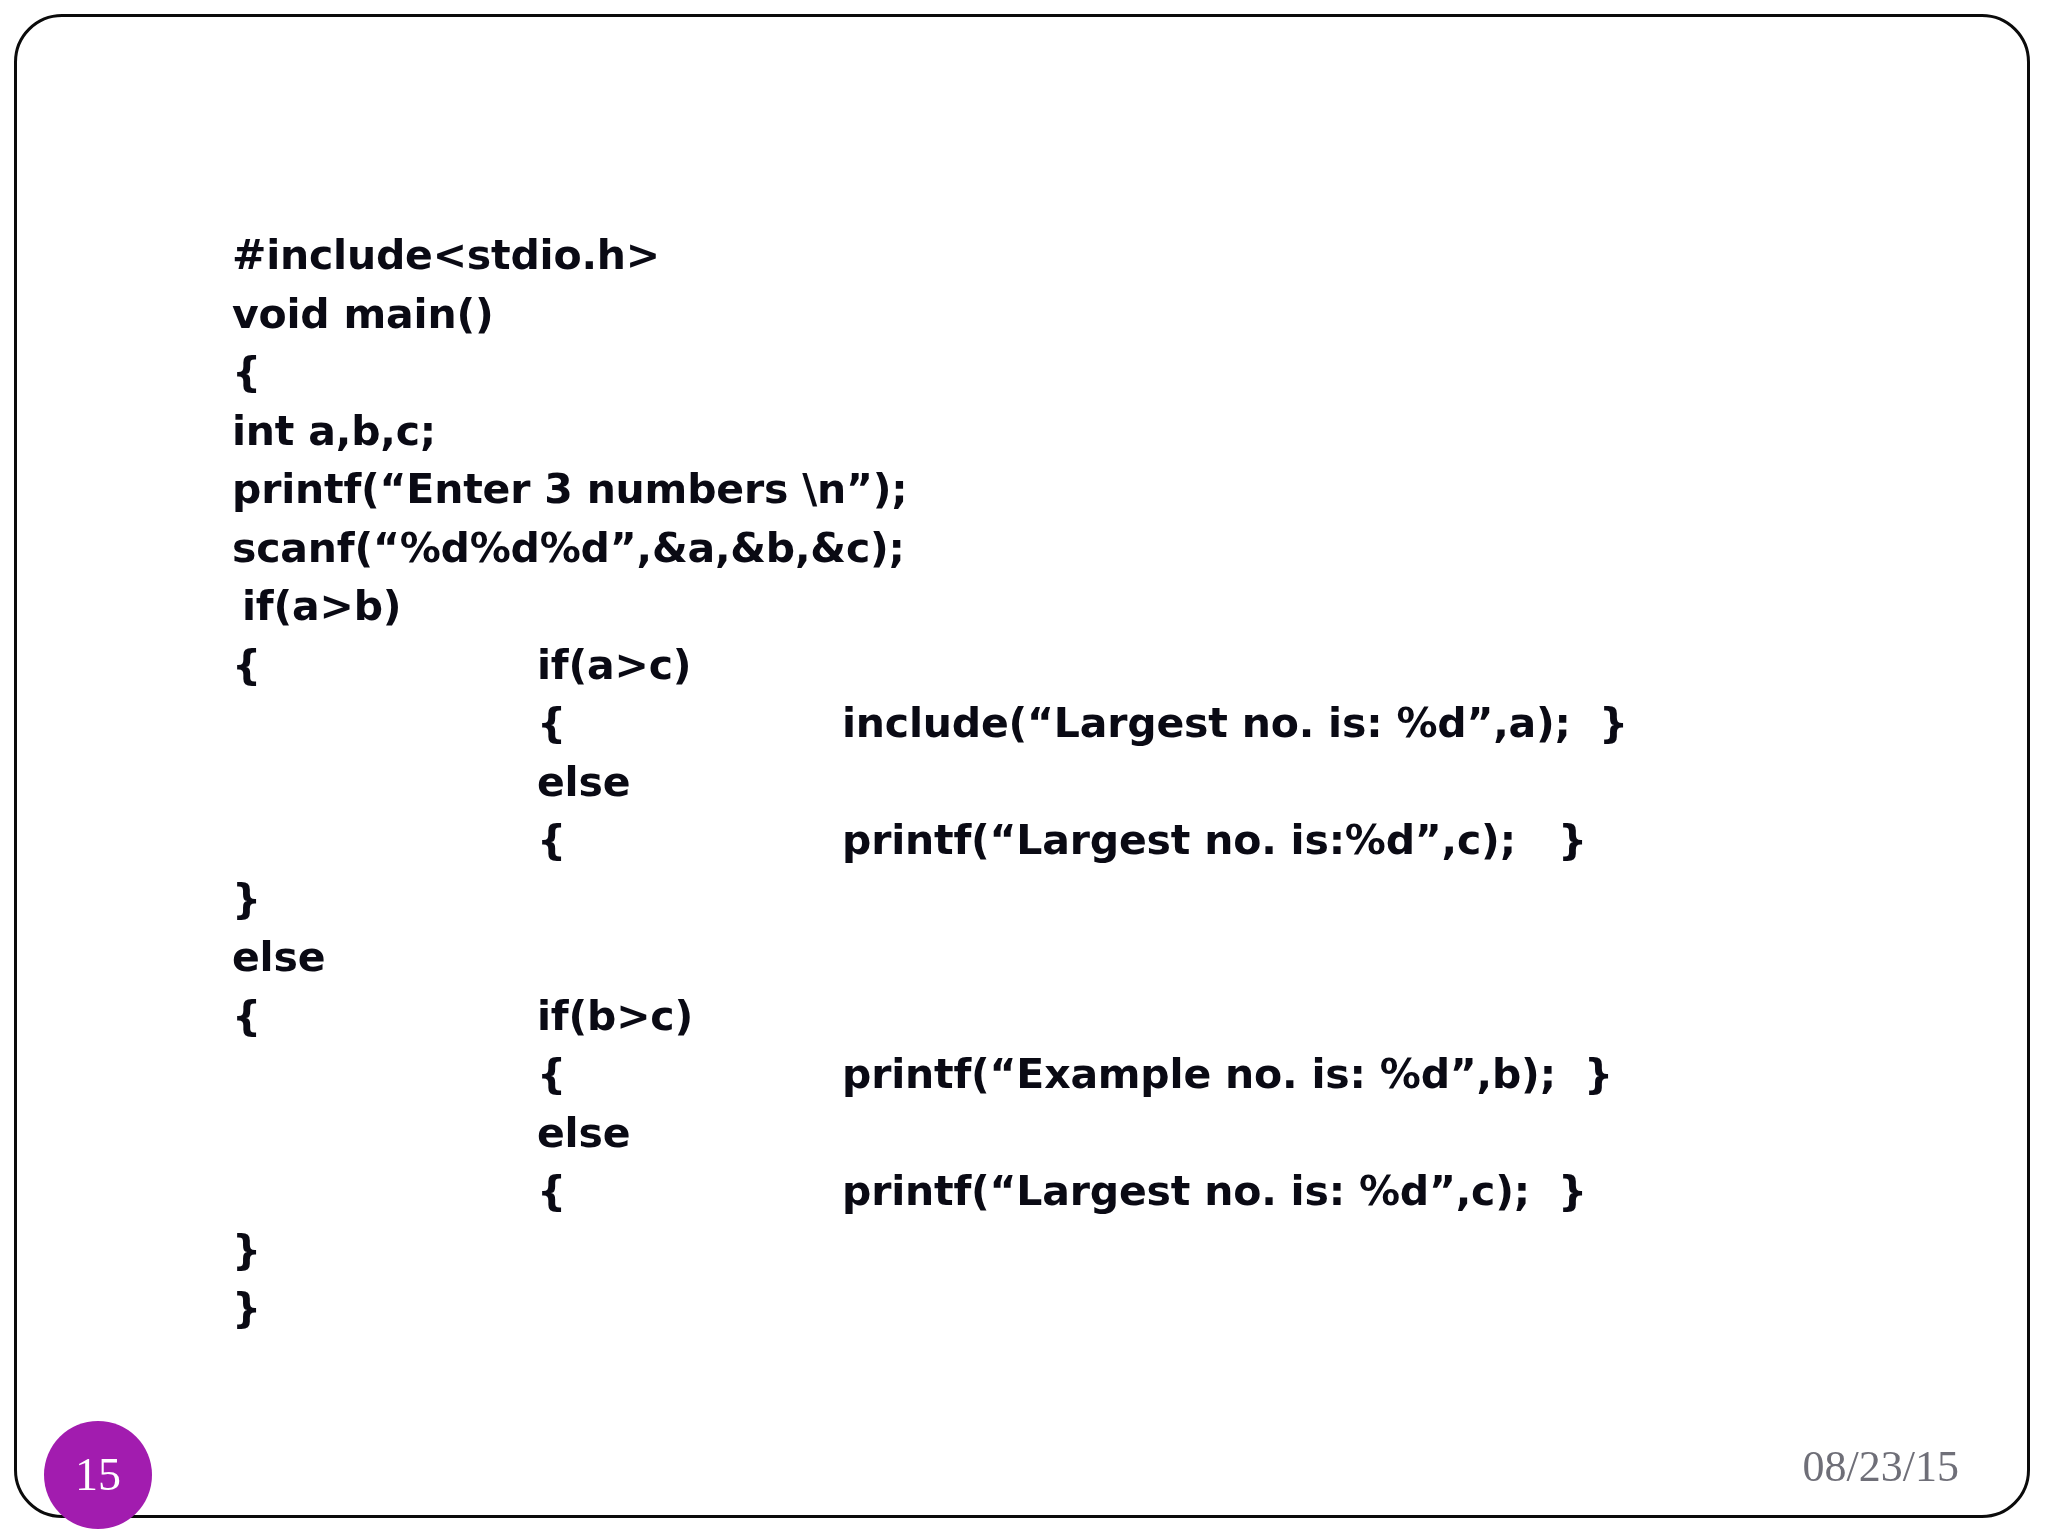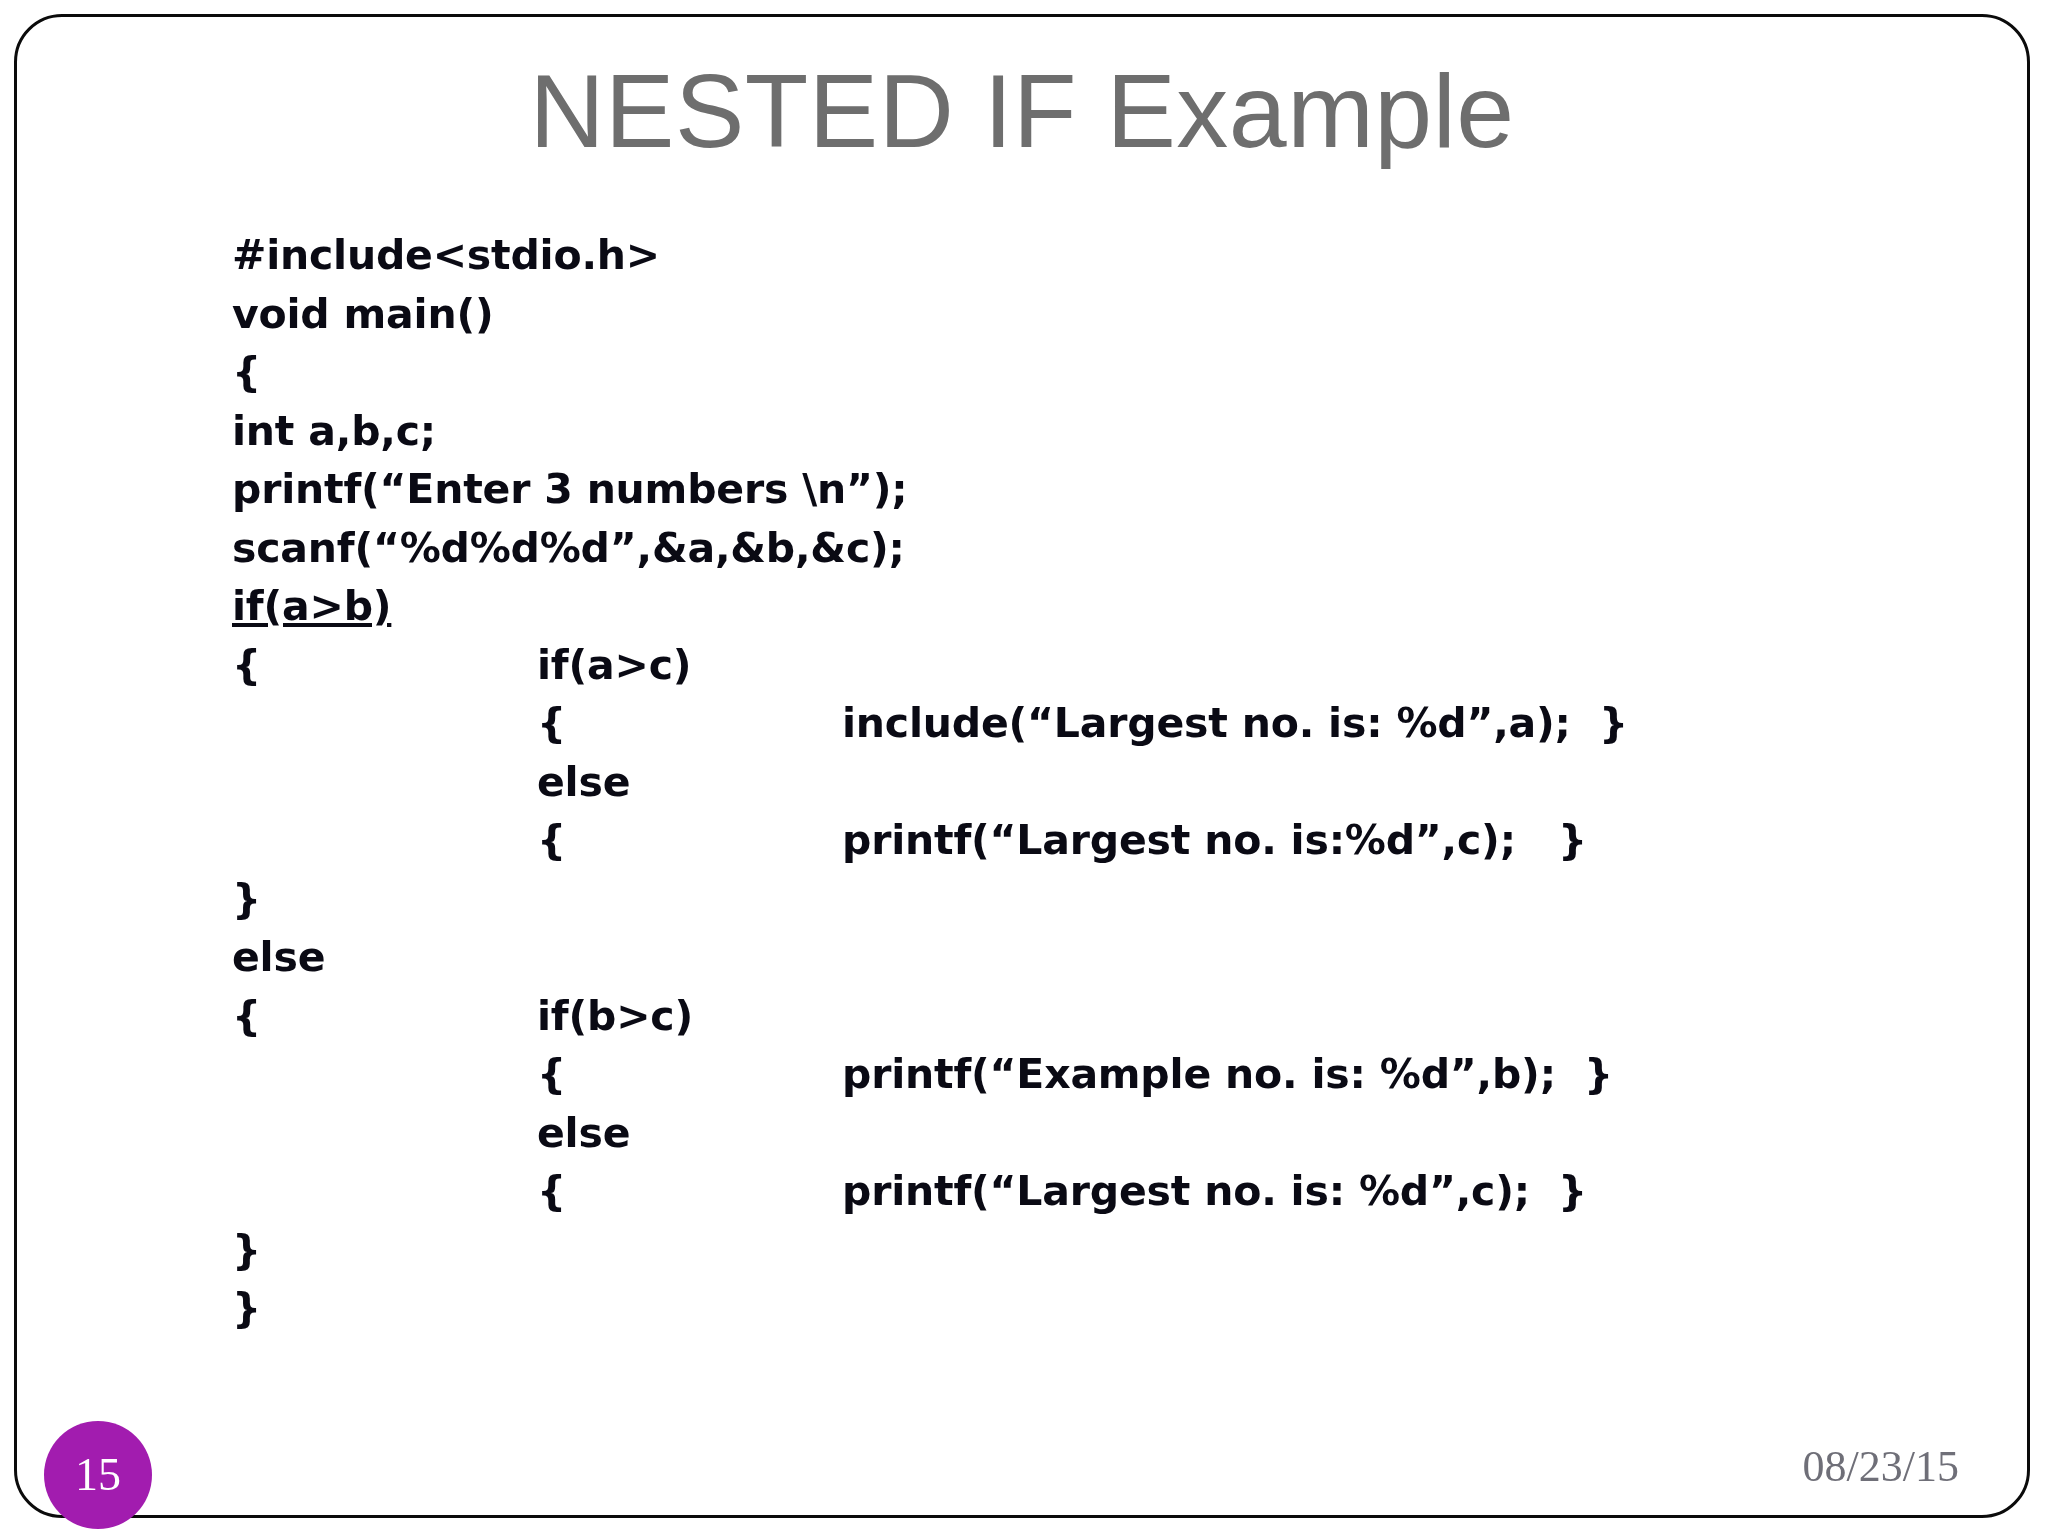--- a/index.html
+++ b/index.html
@@ -89,30 +89,29 @@
     font-size: 44px;
     color: #6f6f78;
     white-space: nowrap;
   }
 </style>
 </head>
 <body>
 
 <div class="slide" style="border-color: rgb(11, 11, 11); background: rgb(255, 255, 255);">
 
-  <div class="slide-title" style="color: rgb(110, 110, 110);">NESTED IF Example</div>
 
   <div class="code-block">
       <div class="code-line" style="color: rgb(10, 10, 20);"><span class="seg" style="margin-left: 0px;">#include&lt;stdio.h&gt;</span></div>
       <div class="code-line" style="color: rgb(10, 10, 20);"><span class="seg" style="margin-left: 0px;">void main()</span></div>
       <div class="code-line" style="color: rgb(10, 10, 20);"><span class="seg" style="margin-left: 0px;">{</span></div>
       <div class="code-line" style="color: rgb(10, 10, 20);"><span class="seg" style="margin-left: 0px;">int a,b,c;</span></div>
       <div class="code-line" style="color: rgb(10, 10, 20);"><span class="seg" style="margin-left: 0px;">printf(“Enter 3 numbers \n”);</span></div>
       <div class="code-line" style="color: rgb(10, 10, 20);"><span class="seg" style="margin-left: 0px;">scanf(“%d%d%d”,&amp;a,&amp;b,&amp;c);</span></div>
-      <div class="code-line" style="color: rgb(10, 10, 20);"><span class="seg" style="margin-left: 0px; text-decoration: underline;">if(a&gt;b)</span></div>
+      <div class="code-line" style="color: rgb(10, 10, 20);"><span class="seg" style="margin-left: 10px;">if(a&gt;b)</span></div>
       <div class="code-line" style="color: rgb(10, 10, 20);"><span class="seg" style="margin-left: 0px; width: 305px;">{</span><span class="seg">if(a&gt;c)</span></div>
       <div class="code-line" style="color: rgb(10, 10, 20);"><span class="seg" style="margin-left: 305px; width: 305px;">{</span><span class="seg">include(“Largest no. is: %d”,a);  }</span></div>
       <div class="code-line" style="color: rgb(10, 10, 20);"><span class="seg" style="margin-left: 305px;">else</span></div>
       <div class="code-line" style="color: rgb(10, 10, 20);"><span class="seg" style="margin-left: 305px; width: 305px;">{</span><span class="seg">printf(“Largest no. is:%d”,c);   }</span></div>
       <div class="code-line" style="color: rgb(10, 10, 20);"><span class="seg" style="margin-left: 0px;">}</span></div>
       <div class="code-line" style="color: rgb(10, 10, 20);"><span class="seg" style="margin-left: 0px;">else</span></div>
       <div class="code-line" style="color: rgb(10, 10, 20);"><span class="seg" style="margin-left: 0px; width: 305px;">{</span><span class="seg">if(b&gt;c)</span></div>
       <div class="code-line" style="color: rgb(10, 10, 20);"><span class="seg" style="margin-left: 305px; width: 305px;">{</span><span class="seg">printf(“Example no. is: %d”,b);  }</span></div>
       <div class="code-line" style="color: rgb(10, 10, 20);"><span class="seg" style="margin-left: 305px;">else</span></div>
       <div class="code-line" style="color: rgb(10, 10, 20);"><span class="seg" style="margin-left: 305px; width: 305px;">{</span><span class="seg">printf(“Largest no. is: %d”,c);  }</span></div>

